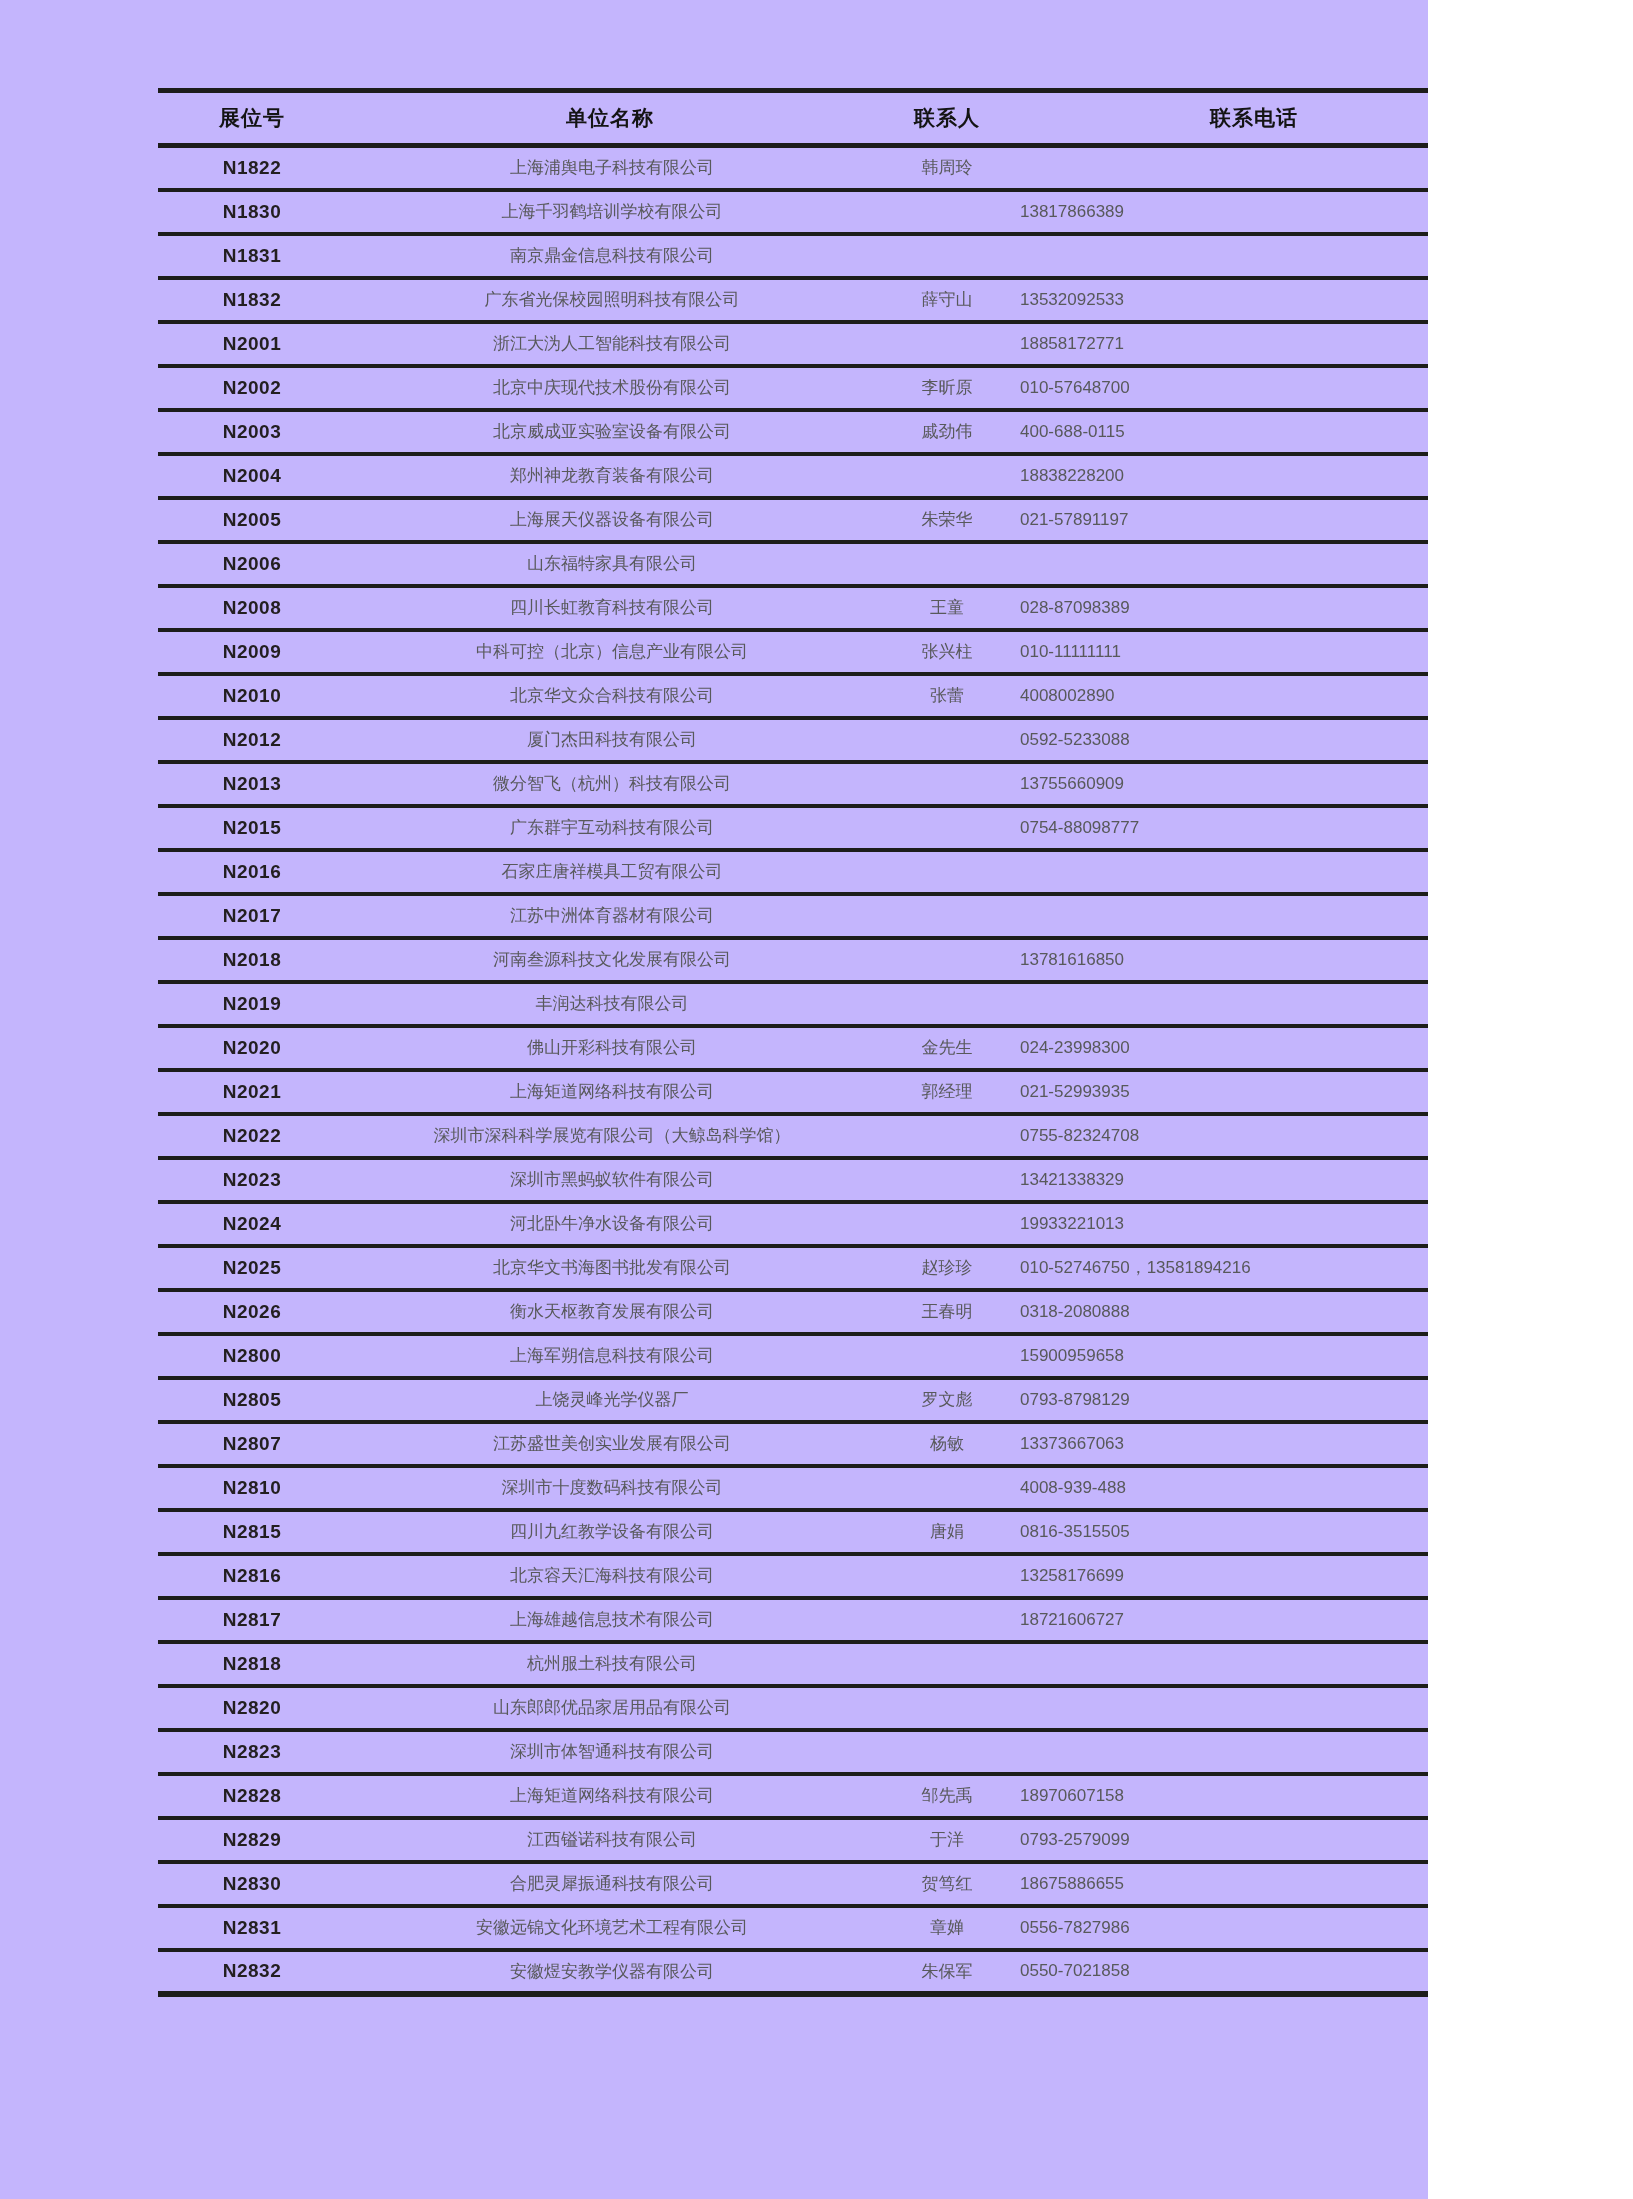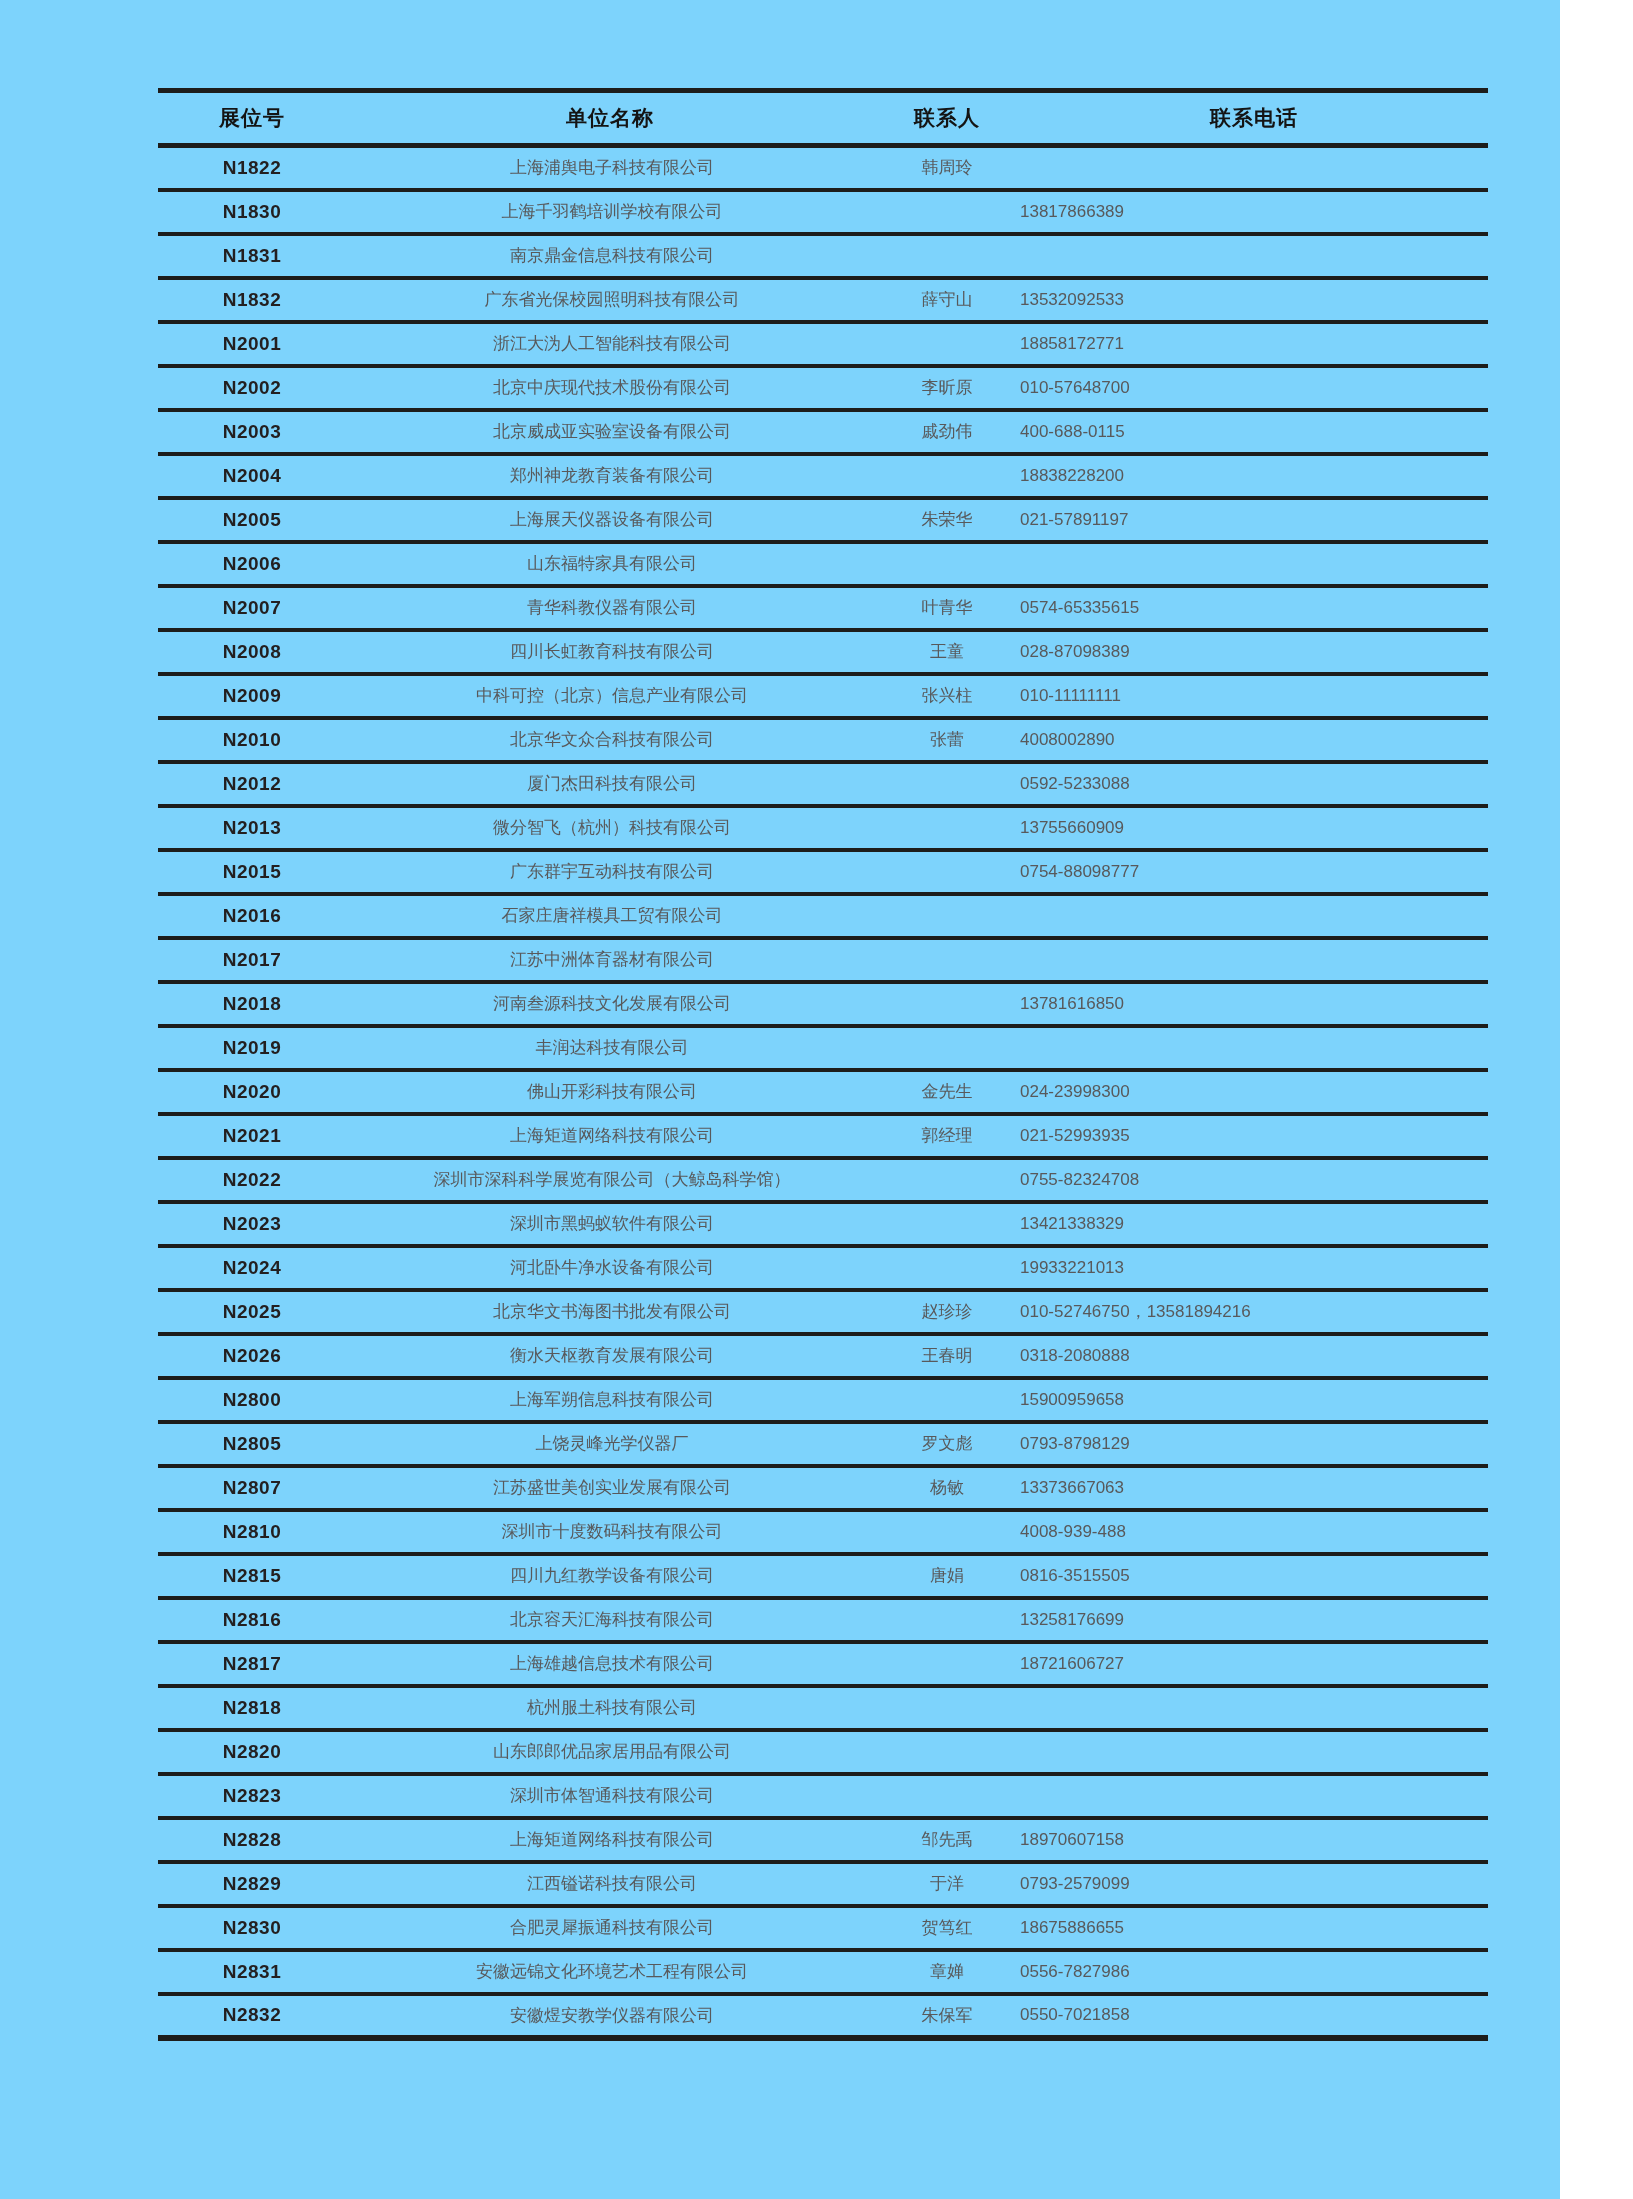--- a/index.html
+++ b/index.html
@@ -3,25 +3,24 @@
 <meta charset="utf-8">
 <style>
   html, body {
     margin: 0;
     padding: 0;
     background: #ffffff;
     font-family: "Liberation Sans", "DejaVu Sans", sans-serif;
   }
   .sheet {
     position: relative;
-    width: 1548px;
+    width: 1428px;
     height: 2199px;
-    background: #7dd3fc;
+    background: #c4b5fd;
     overflow: hidden;
-    padding-left: 12px;
   }
   table.exhibitors {
     position: absolute;
     left: 158px;
     top: 88px;
     width: 1330px;
     border-collapse: collapse;
     table-layout: fixed;
     border-top: 5px solid #1d1d1b;
     border-bottom: 6px solid #1d1d1b;
@@ -151,26 +150,20 @@
           <td class="contact">朱荣华</td>
           <td class="phone">021-57891197</td>
         </tr>
         <tr>
           <td class="booth">N2006</td>
           <td class="company">山东福特家具有限公司</td>
           <td class="contact"></td>
           <td class="phone"></td>
         </tr>
         <tr>
-          <td class="booth">N2007</td>
-          <td class="company">青华科教仪器有限公司</td>
-          <td class="contact">叶青华</td>
-          <td class="phone">0574-65335615</td>
-        </tr>
-        <tr>
           <td class="booth">N2008</td>
           <td class="company">四川长虹教育科技有限公司</td>
           <td class="contact">王童</td>
           <td class="phone">028-87098389</td>
         </tr>
         <tr>
           <td class="booth">N2009</td>
           <td class="company">中科可控（北京）信息产业有限公司</td>
           <td class="contact">张兴柱</td>
           <td class="phone">010-11111111</td>

